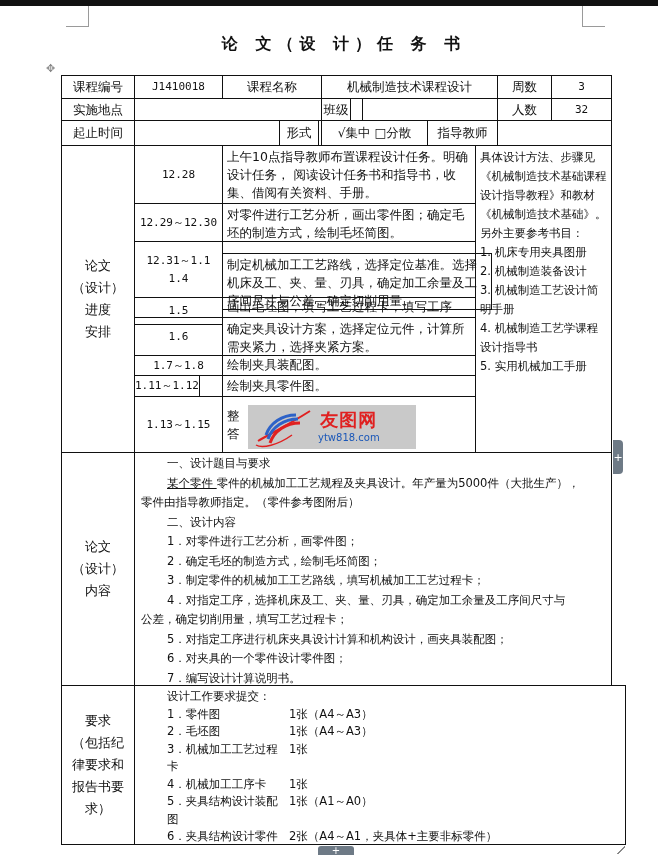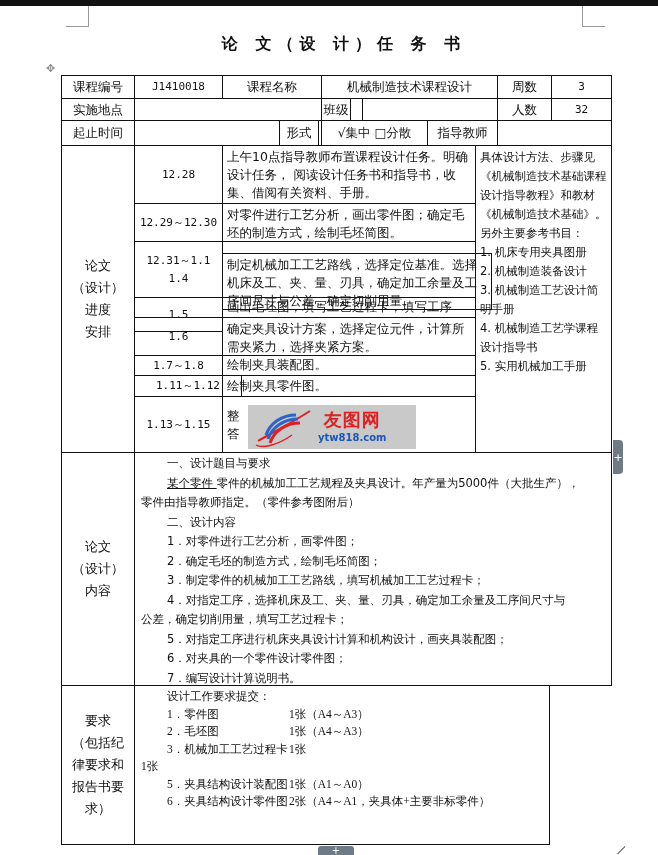--- a/index.html
+++ b/index.html
@@ -31,21 +31,21 @@
   .u { text-decoration:underline; }
   .req-row { display:flex; line-height:17.5px; font-size:11.5px; }
   .req-item { width:148px; padding-left:26px; box-sizing:border-box; }
   .watermark {
     position:absolute; left:248px; top:405px; width:168px; height:44px;
     background:#c9c9c9; display:flex; align-items:center;
   }
   .wm-logo { width:70px; height:44px; }
   .wm-text { display:flex; flex-direction:column; align-items:center; }
   .wm-cn { color:#e02020; font-weight:bold; font-size:18px; letter-spacing:1px; line-height:22px; }
-  .wm-url { color:#1a57b8; font-weight:bold; font-size:10px; line-height:14px; }
+  .wm-url { color:#1a57b8; font-weight:normal; font-size:10px; line-height:14px; }
   .side-tab {
     position:absolute; left:613px; top:440px; width:10px; height:34px;
     background:#6e7a86; color:#fff; font-size:11px; display:flex; align-items:center; justify-content:center;
     border-radius:0 4px 4px 0;
   }
   .bottom-tab {
     position:absolute; left:318px; top:846px; width:36px; height:9px;
     background:#6e7a86; color:#fff; font-size:10px; line-height:9px; text-align:center;
     border-radius:3px 3px 0 0;
   }
@@ -90,30 +90,30 @@
 <div class="cell c num" style="left:134px;top:145px;width:89px;height:59px;">12.28</div>
 <div class="cell l" style="left:222px;top:145px;width:254px;height:59px;">上午10点指导教师布置课程设计任务。明确设计任务， 阅读设计任务书和指导书，收集、借阅有关资料、手册。</div>
 
 <div class="cell c num" style="left:134px;top:203px;width:89px;height:39px;">12.29～12.30</div>
 <div class="cell l" style="left:222px;top:203px;width:254px;height:39px;">对零件进行工艺分析，画出零件图；确定毛坯的制造方式，绘制毛坯简图。</div>
 
 <div class="cell c num" style="left:134px;top:241px;width:89px;height:57px;white-space:pre-line;">12.31～1.1
 1.4</div>
 <div class="cell l" style="left:222px;top:241px;width:270px;height:57px;margin-top:12px;">制定机械加工工艺路线，选择定位基准。选择机床及工、夹、量、刃具，确定加工余量及工序间尺寸与公差，确定切削用量。</div>
 
-<div class="cell c num" style="left:134px;top:297px;width:89px;height:35px;">1.5</div>
+<div class="cell c num" style="left:134px;top:297px;width:89px;height:28px;">1.5</div>
 <div class="cell l" style="left:222px;top:297px;width:254px;height:21px;padding-top:0;">画出毛坯图，填写工艺过程卡，填写工序卡。</div>
 
 <div class="cell c num" style="left:134px;top:317px;width:89px;height:39px;">1.6</div>
 <div class="cell l" style="left:222px;top:317px;width:254px;height:39px;">确定夹具设计方案，选择定位元件，计算所需夹紧力，选择夹紧方案。</div>
 
 <div class="cell c num" style="left:134px;top:355px;width:89px;height:21px;">1.7～1.8</div>
 <div class="cell l" style="left:222px;top:355px;width:254px;height:21px;padding-top:0;">绘制夹具装配图。</div>
 
-<div class="cell c num" style="left:134px;top:375px;width:108px;height:22px;">1.11～1.12</div>
+<div class="cell c num" style="left:134px;top:375px;width:66px;height:22px;">1.11～1.12</div>
 <div class="cell l" style="left:222px;top:375px;width:254px;height:22px;padding-top:1px;">绘制夹具零件图。</div>
 
 <div class="cell c num" style="left:134px;top:396px;width:89px;height:57px;">1.13～1.15</div>
 <div class="cell l" style="left:222px;top:396px;width:254px;height:57px;padding-top:10px;white-space:pre-line;">整
 答</div>
 
 <div class="cell l" style="left:475px;top:145px;width:137px;height:308px;font-size:11.5px;line-height:19px;">
   <div>具体设计方法、步骤见《机械制造技术基础课程设计指导教程》和教材《机械制造技术基础》。</div>
   <div>另外主要参考书目：</div>
   <div>1. 机床专用夹具图册</div>
@@ -153,37 +153,38 @@
   <p class="ind">5．对指定工序进行机床夹具设计计算和机构设计，画夹具装配图；</p>
   <p class="ind">6．对夹具的一个零件设计零件图；</p>
   <p class="ind">7．编写设计计算说明书。</p>
 </div>
 
 <div class="cell vlabel" style="left:61px;top:685px;width:74px;height:160px;white-space:pre-line;">要求
 （包括纪
 律要求和
 报告书要
 求）</div>
-<div class="cell" style="left:134px;top:685px;width:416px;height:160px;padding:2px 6px 5px 6px;font-family:Liberation Serif, serif;">
+<div class="cell" style="left:134px;top:685px;width:492px;height:160px;padding:2px 6px 5px 6px;">
   <div class="req-row">
       <span class="req-item" style="width:auto;">设计工作要求提交：</span>
     </div>
   <div class="req-row">
       <span class="req-item">1．零件图</span>
       <span>1张（A4～A3）</span>
     </div>
   <div class="req-row">
       <span class="req-item">2．毛坯图</span>
       <span>1张（A4～A3）</span>
     </div>
   <div class="req-row">
       <span class="req-item">3．机械加工工艺过程卡</span>
       <span>1张</span>
     </div>
   <div class="req-row">
+      <span class="req-item">4．机械加工工序卡</span>
       <span>1张</span>
     </div>
   <div class="req-row">
       <span class="req-item">5．夹具结构设计装配图</span>
       <span>1张（A1～A0）</span>
     </div>
   <div class="req-row">
       <span class="req-item">6．夹具结构设计零件图</span>
       <span>2张（A4～A1，夹具体+主要非标零件）</span>
     </div>

